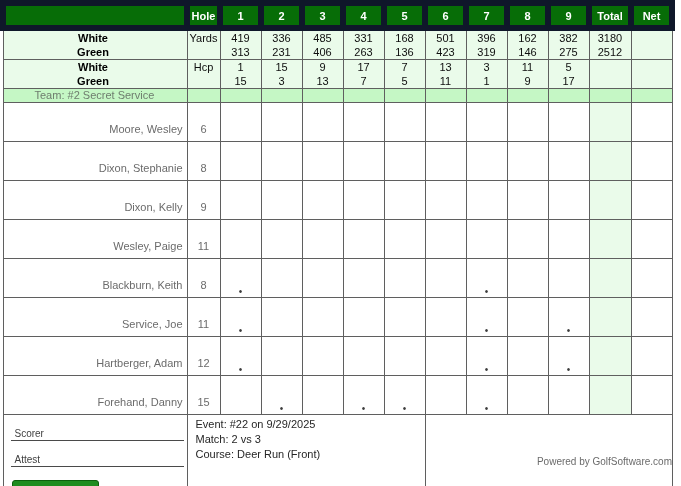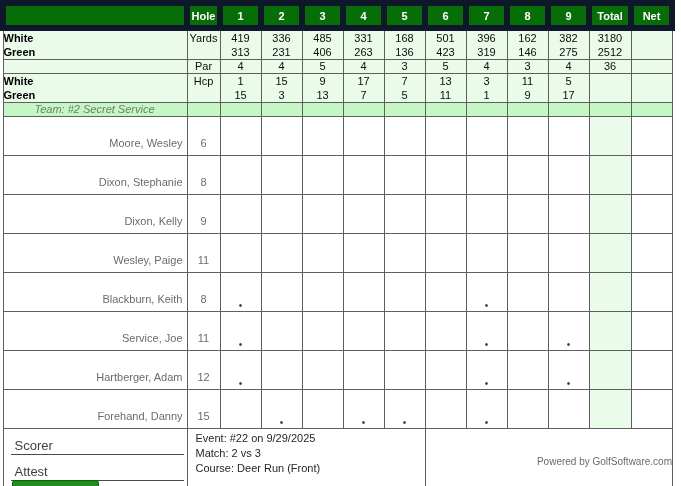--- a/index.html
+++ b/index.html
@@ -16,44 +16,44 @@
     border:1px solid #5f5f5f;padding:0;font-size:11px;overflow:hidden;
   }
   
   .scorecard thead th{
     background:#076d07;color:#ffffff;font-weight:bold;
     height:19px;text-align:center;border:6px solid #0f172a;
   }
   
   tr.stat td{background:#eafbea;text-align:center;vertical-align:top;color:#0d0d0d;}
   tr.stat td div{height:14px;line-height:14px;font-size:11px;}
-  tr.stat td.lbl{text-align:left;padding-right:4px;font-weight:bold;color:#000;}
+  tr.stat td.lbl{text-align:center;padding-right:4px;font-weight:bold;color:#000;}
   tr.par td{height:13px;line-height:13px;}
   tr.par td.lbl{font-weight:bold;}
   
   tr.team td{background:#c5f7c5;height:13px;}
   tr.team td.team-name{
-    text-align:left;padding-left:31px;color:#6e7d6e;font-size:11px;line-height:13px;font-style:italic;
+    text-align:left;padding-left:31px;color:#6e7d6e;font-size:11px;line-height:13px;
   }
   
   tr.player td{height:32px;vertical-align:bottom;background:#ffffff;}
   tr.player td.pname{text-align:right;padding:0 4px 6px 0;color:#6b6b6b;}
   tr.player td.phcp{text-align:center;padding-bottom:6px;color:#6b6b6b;}
   tr.player td.score{text-align:center;}
   tr.player td.score .dot{
     display:inline-block;font-size:10px;line-height:4px;color:#3c3c3c;margin-bottom:3px;
   }
   tr.player td.totalc{background:#eafbea;}
   tr.player td.netc{background:#ffffff;}
   
   tr.bottom td{vertical-align:top;background:#ffffff;height:80px;}
   .sig{
     margin:0 3px 0 7px;border-bottom:1px solid #4a4a4a;height:26px;
     display:flex;align-items:flex-end;padding-left:4px;
-    font-size:13px;color:#3f3f3f;box-sizing:border-box;padding-bottom:1px;
+    font-size:10px;color:#3f3f3f;box-sizing:border-box;padding-bottom:1px;
   }
   td.eventc div{padding-left:8px;font-size:11px;line-height:15px;color:#262626;}
   td.eventc{padding-top:2px;}
   
   .powered{
     position:absolute;top:456px;right:9px;font-size:10px;color:#6b6b6b;
   }
   .cut-button{
     position:absolute;left:12px;top:480px;width:85px;height:18px;
     background:#1f8c1f;border:1px solid #0d5f0d;border-radius:3px;
@@ -140,35 +140,20 @@
       <td>
           <div>382</div>
           <div>275</div>
         </td>
       <td>
           <div>3180</div>
           <div>2512</div>
         </td>
       <td></td>
     </tr>
-    <tr class="stat par">
-      <td class="lbl"></td>
-      <td>Par</td>
-      <td>4</td>
-      <td>4</td>
-      <td>5</td>
-      <td>4</td>
-      <td>3</td>
-      <td>5</td>
-      <td>4</td>
-      <td>3</td>
-      <td>4</td>
-      <td>36</td>
-      <td></td>
-    </tr>
     <tr class="stat">
       <td class="lbl">
         <div>White</div>
         <div>Green</div>
       </td>
       <td>
           <div>Hcp</div>
           <div></div>
         </td>
       <td>

